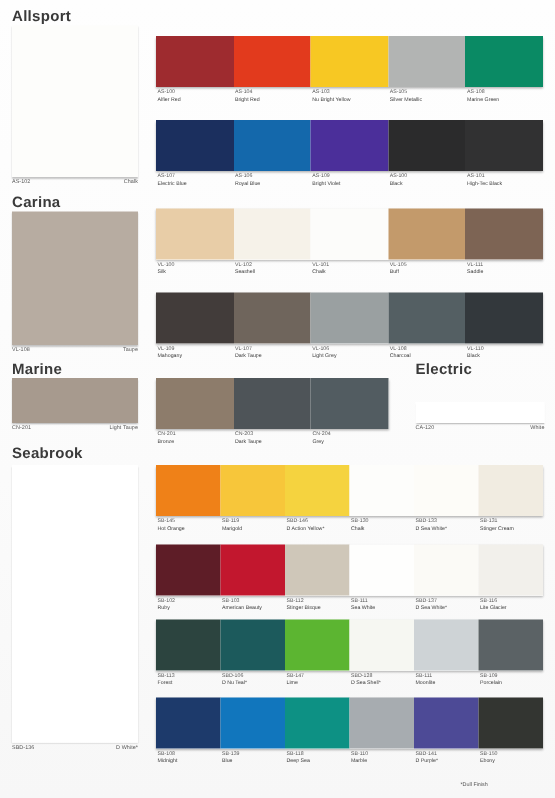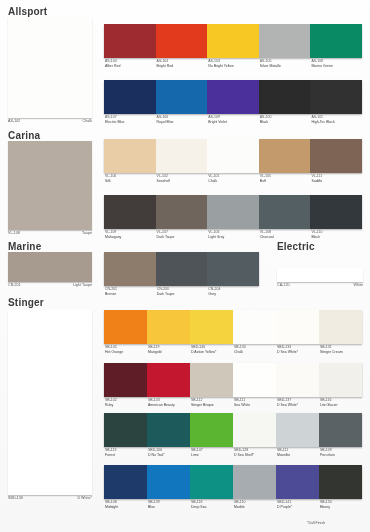--- a/index.html
+++ b/index.html
@@ -312,21 +312,21 @@
         </div>
       </div>
       <div class="section-title" style="left: 277px; top: 241px;">Electric</div>
       <div class="big-swatch grain-smooth" style="left: 277px; top: 268px; width: 86px; height: 14px;">
         <div class="face" style="background: rgb(255, 255, 255);"></div>
       </div>
       <div class="big-label" style="left: 277px; top: 283px; width: 86px;">
         <span class="cd">CA-120</span>
         <span class="nm">White</span>
       </div>
-      <div class="section-title" style="left: 8px; top: 297px;">Stinger</div>
+      <div class="section-title" style="left: 8px; top: 297px;">Seabrook</div>
       <div class="big-swatch grain-smooth" style="left: 8px; top: 310px; width: 84px; height: 185px;">
         <div class="face" style="background: rgb(255, 255, 255);"></div>
       </div>
       <div class="big-label" style="left: 8px; top: 496px; width: 84px;">
         <span class="cd">SBD-136</span>
         <span class="nm">D White*</span>
       </div>
       <div class="strip grain-smooth" style="left: 104px; top: 310px; width: 258px; height: 34px;">
         <div class="cell">
           <div class="face" style="background: rgb(239, 129, 24);"></div>

